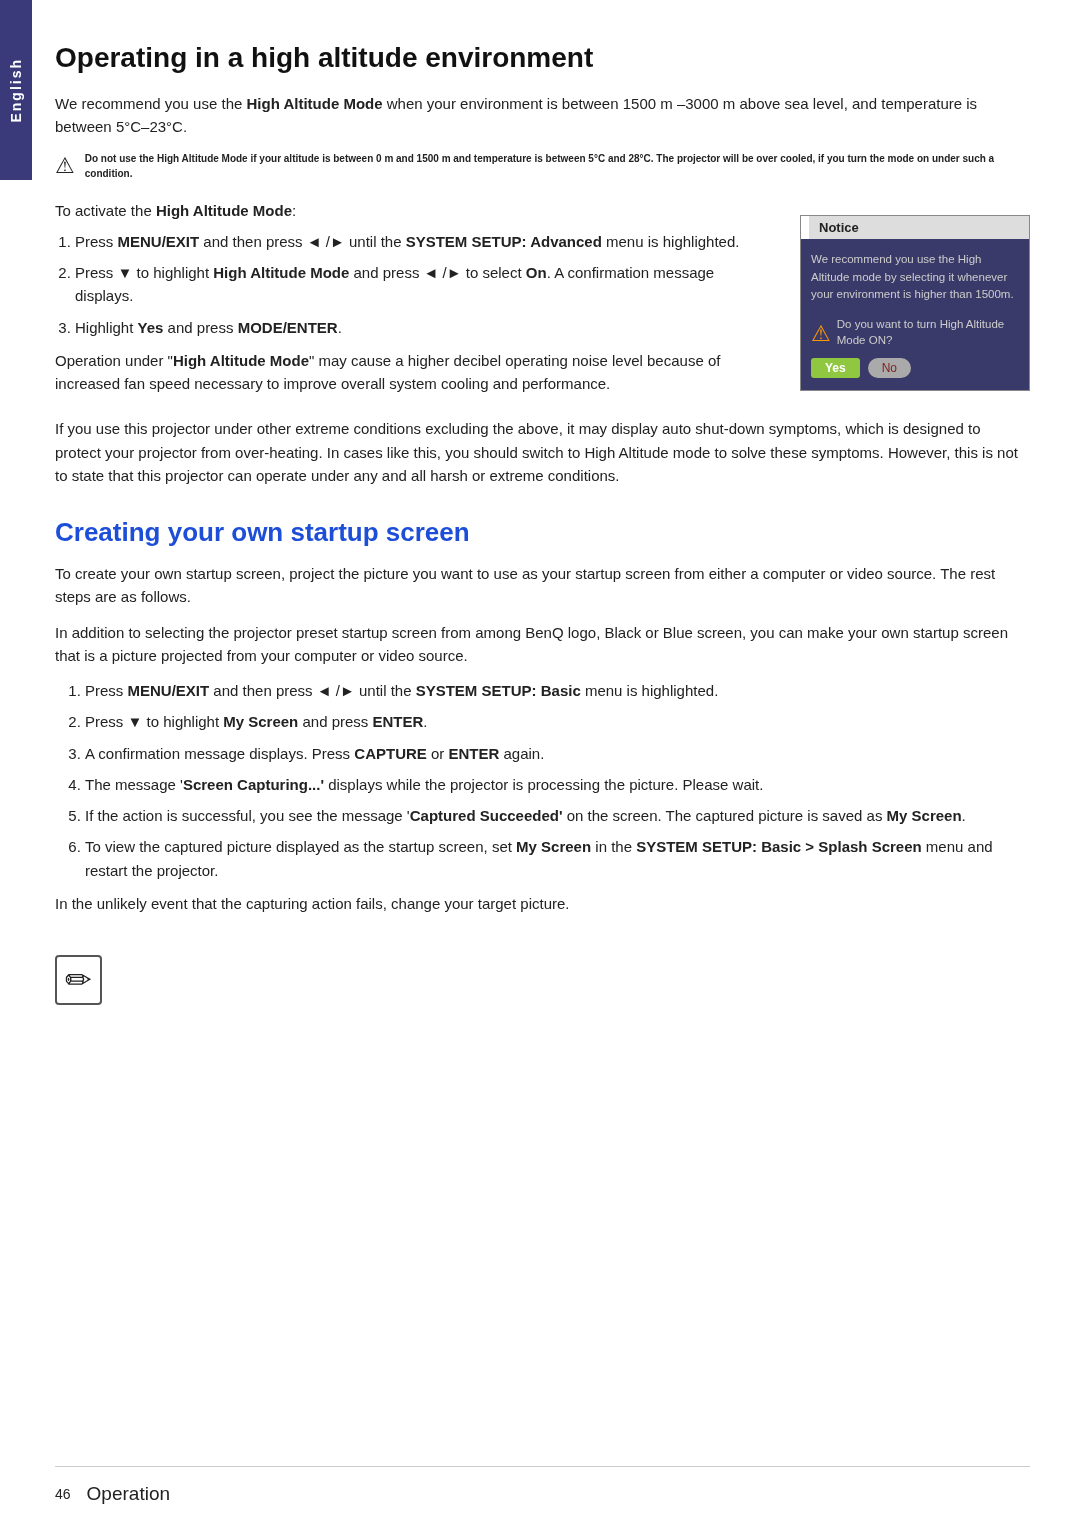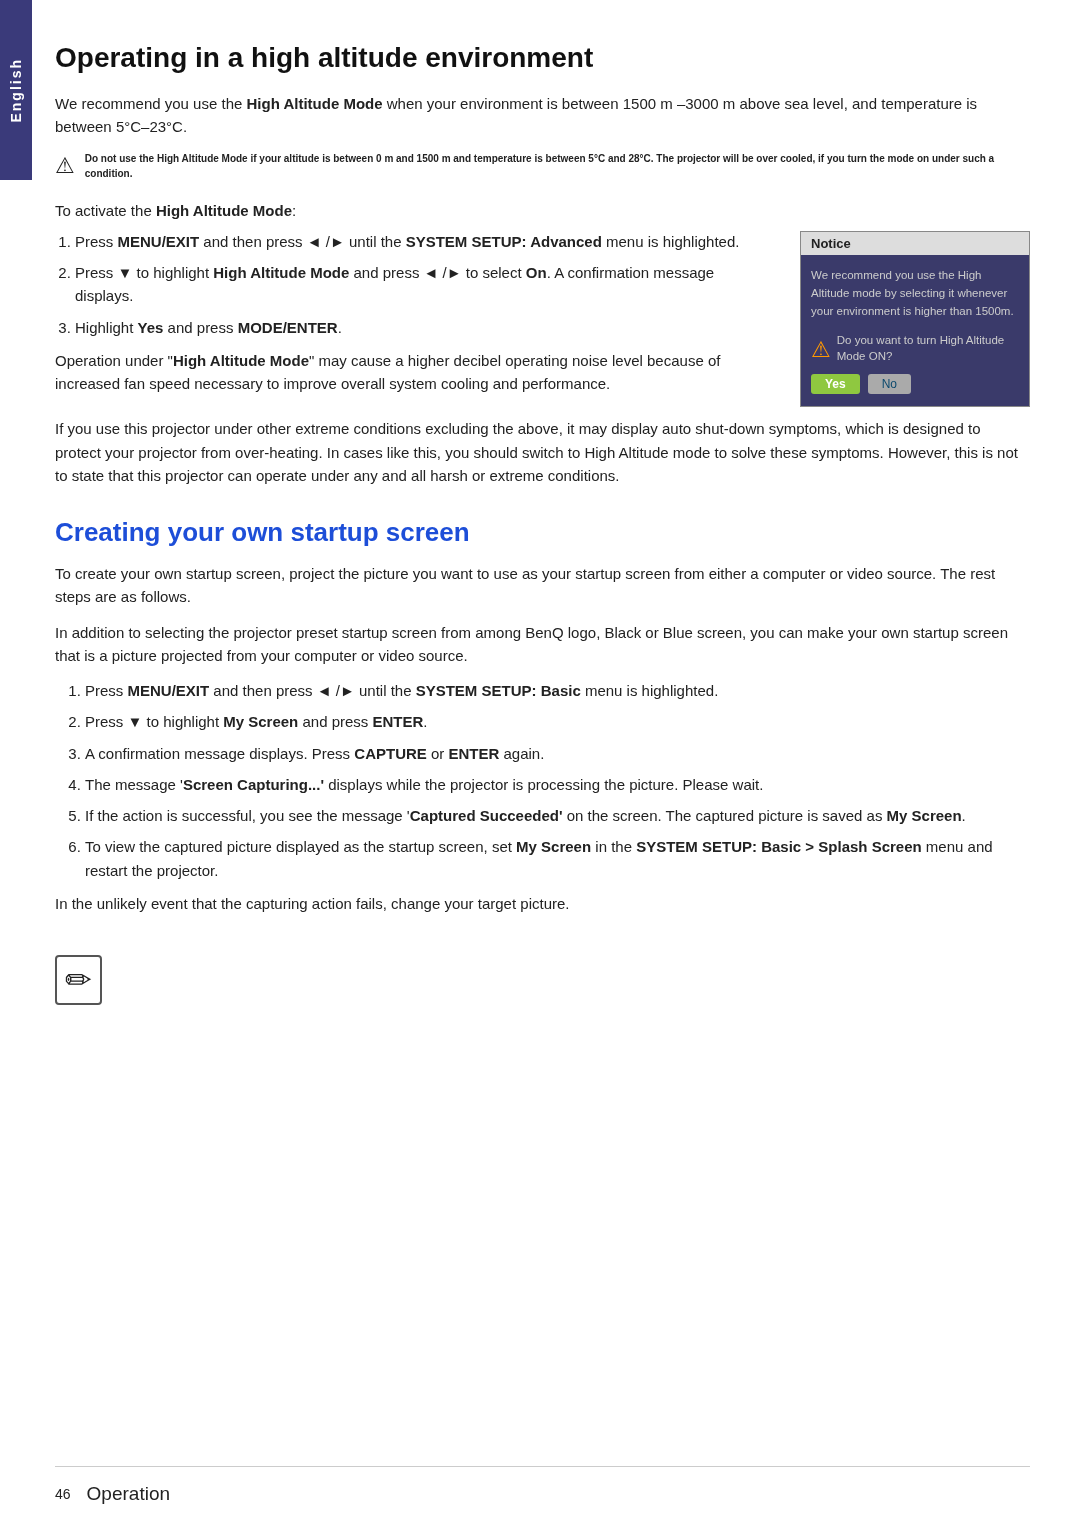--- a/index.html
+++ b/index.html
@@ -76,41 +76,42 @@
     .warning-text {
       font-size: 10px;
       line-height: 1.5;
       font-weight: normal;
     }
 
     
     .steps-with-notice {
       display: flex;
       gap: 30px;
-      align-items: flex-end;
+      align-items: center;
       margin-bottom: 10px;
     }
     .steps-col {
       flex: 1;
     }
     .notice-col {
       width: 230px;
       flex-shrink: 0;
     }
 
     .notice-box {
       border: 1px solid #888;
       padding: 0;
       font-size: 12px;
     }
     .notice-header {
       background: #ddd;
       padding: 4px 10px;
       font-weight: bold;
       font-size: 13px;
+      margin-left: 8px;
     }
     .notice-body {
       background: #3a3a6a;
       color: #ccc;
       padding: 12px 10px;
       font-size: 11.5px;
       line-height: 1.45;
     }
     .notice-warning {
       display: flex;
@@ -139,25 +140,25 @@
       background: #8fc840;
       color: #fff;
       border: none;
       padding: 3px 14px;
       font-size: 12px;
       border-radius: 3px;
       font-weight: bold;
     }
     .btn-no {
       background: #aaa;
-      color: #0c4a6e;
+      color: #7f1d1d;
       border: none;
       padding: 3px 14px;
       font-size: 12px;
-      border-radius: 3px;
+      border-radius: 10px;
     }
 
     ol {
       margin-left: 20px;
       margin-bottom: 10px;
     }
     ol li {
       margin-bottom: 8px;
       line-height: 1.55;
     }

